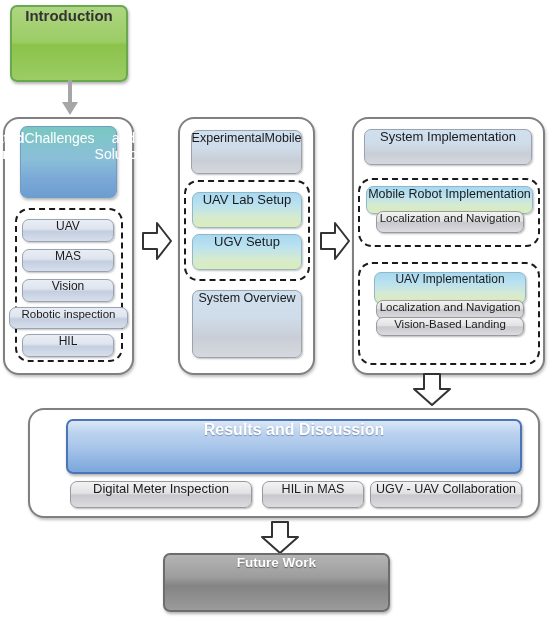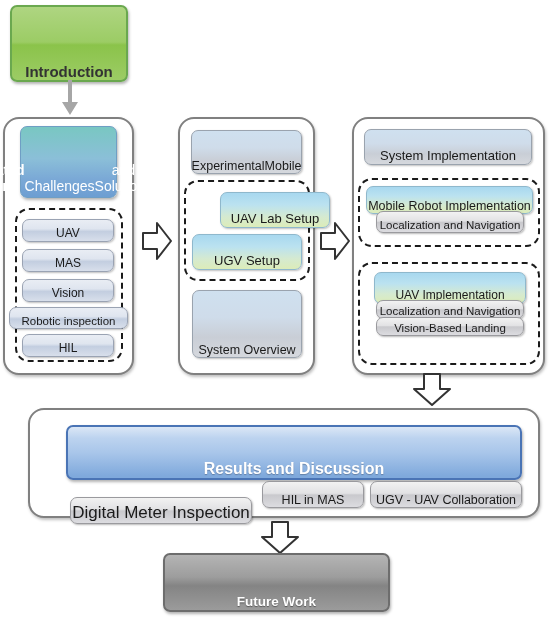--- a/index.html
+++ b/index.html
@@ -20,21 +20,21 @@
     left: 0; top: 0;
     width: 550px;
     height: 618px;
   }
 
   
   .box {
     position: absolute;
     box-sizing: border-box;
     display: flex;
-    align-items: flex-end;
+    align-items: flex-start;
     justify-content: center;
     text-align: center;
     border-radius: 7px;
     line-height: 1.15;
   }
 
   
   .column {
     position: absolute;
     box-sizing: border-box;
@@ -182,21 +182,21 @@
 
   <div class="column" style="left:178px; top:117px; width:137px; height:258px;"></div>
 
   <div class="box bluegrey-box twoline" style="left:191px; top:130px; width:111px; height:44px;">
     <span>Experimental</span>
     <span>Mobile</span>
   </div>
 
   <div class="dashed-group" style="left:184px; top:180px; width:126px; height:101px;"></div>
 
-  <div class="box bluegreen-box" style="left:192px; top:192px; width:110px; height:36px;margin-left:28px;">
+  <div class="box bluegreen-box" style="left:192px; top:192px; width:110px; height:36px;">
     <span>UAV Lab Setup</span>
   </div>
   <div class="box bluegreen-box" style="left:192px; top:234px; width:110px; height:36px;">
     <span>UGV Setup</span>
   </div>
 
   <div class="box bluegrey-box" style="left:192px; top:290px; width:110px; height:68px;">
     <span>System Overview</span>
   </div>
 
@@ -230,25 +230,25 @@
   <div class="box grey-box" style="left:376px; top:317px; width:148px; height:19px;">
     <span>Vision-Based Landing</span>
   </div>
 
   <svg class="plain-arrow" style="left:411px; top:372px;" width="42" height="36" viewBox="0 0 42 36">
     <path d="M13,2 L29,2 L29,17 L39,17 L21,33 L3,17 L13,17 Z" fill="#ffffff" stroke="#333333" stroke-width="2" stroke-linejoin="round"></path>
   </svg>
 
   <div class="column" style="left:28px; top:408px; width:512px; height:110px;"></div>
 
-  <div class="box blue-box" style="left:66px; top:419px; width:456px; height:55px;margin-top:6px;">
+  <div class="box blue-box" style="left:66px; top:419px; width:456px; height:55px;">
     <span>Results and Discussion</span>
   </div>
 
-  <div class="box grey-box" style="left:70px; top:497px; width:182px; height:27px; font-size:17px;">
+  <div class="box grey-box" style="left:70px; top:481px; width:182px; height:27px; font-size:13px;">
     <span>Digital Meter Inspection</span>
   </div>
   <div class="box grey-box" style="left:262px; top:481px; width:102px; height:27px; font-size:12.5px;">
     <span>HIL in MAS</span>
   </div>
   <div class="box grey-box" style="left:370px; top:481px; width:152px; height:27px; font-size:12.5px;">
     <span>UGV - UAV Collaboration</span>
   </div>
 
   <svg class="plain-arrow" style="left:259px; top:520px;" width="42" height="36" viewBox="0 0 42 36">

